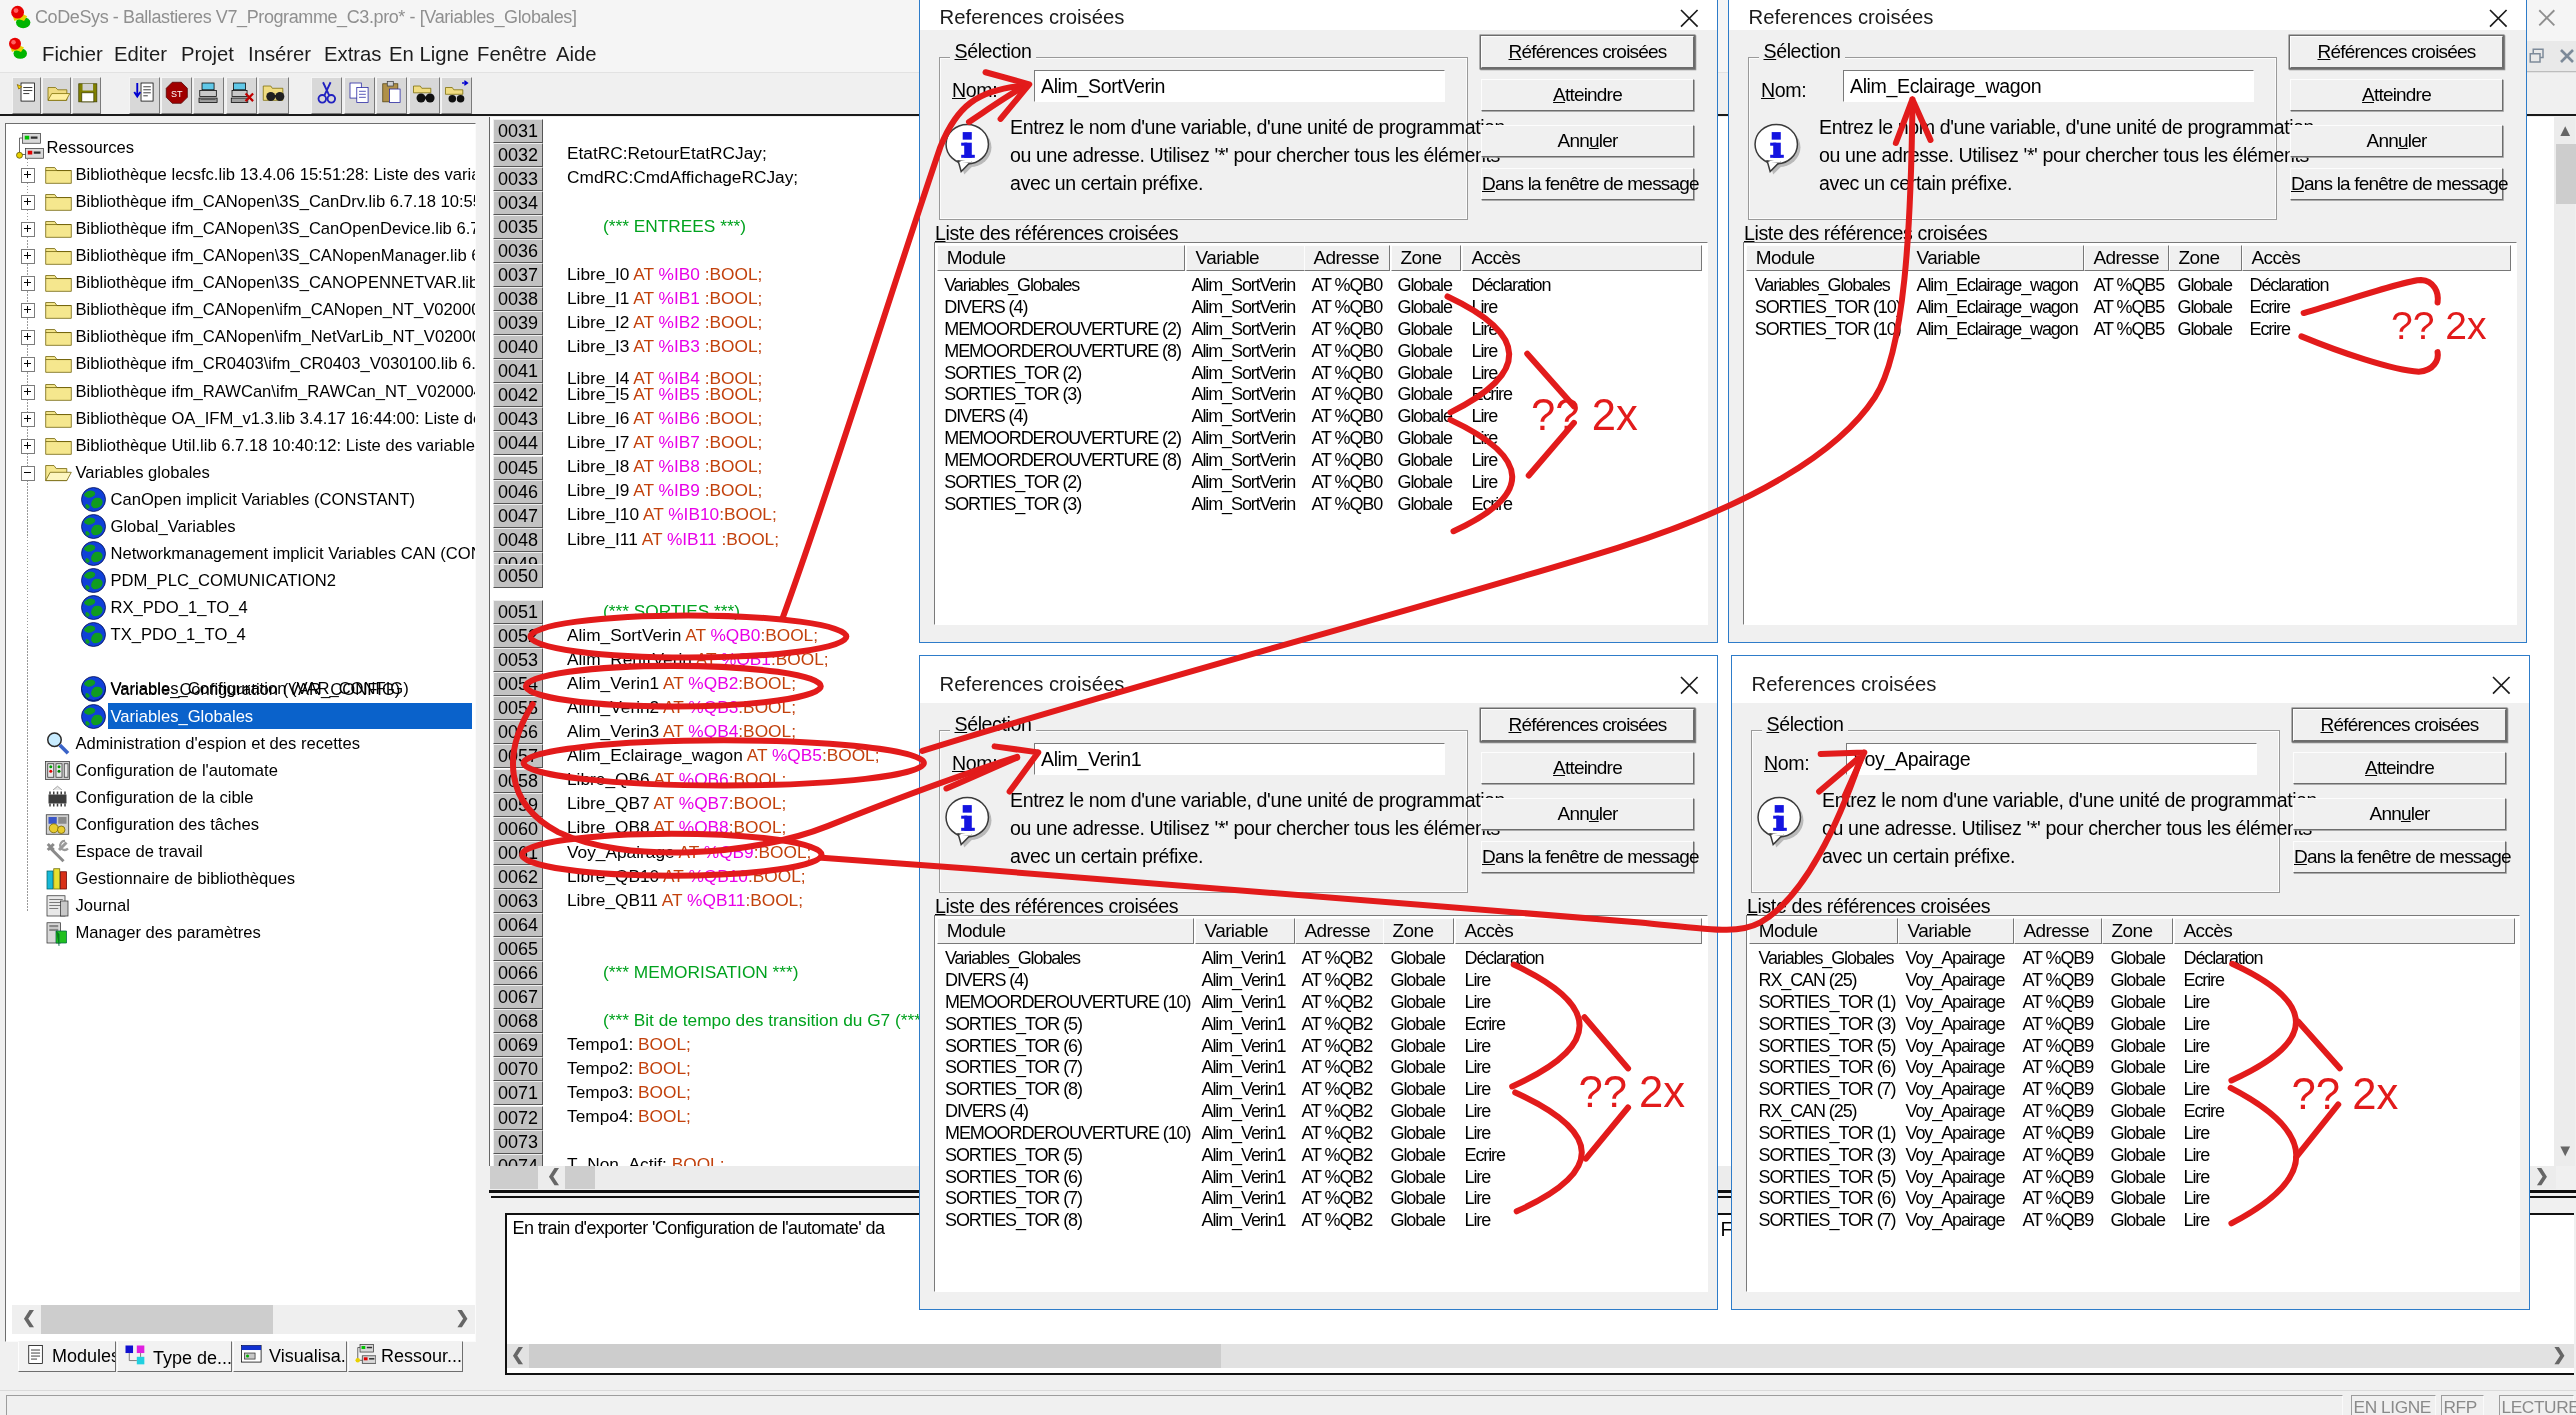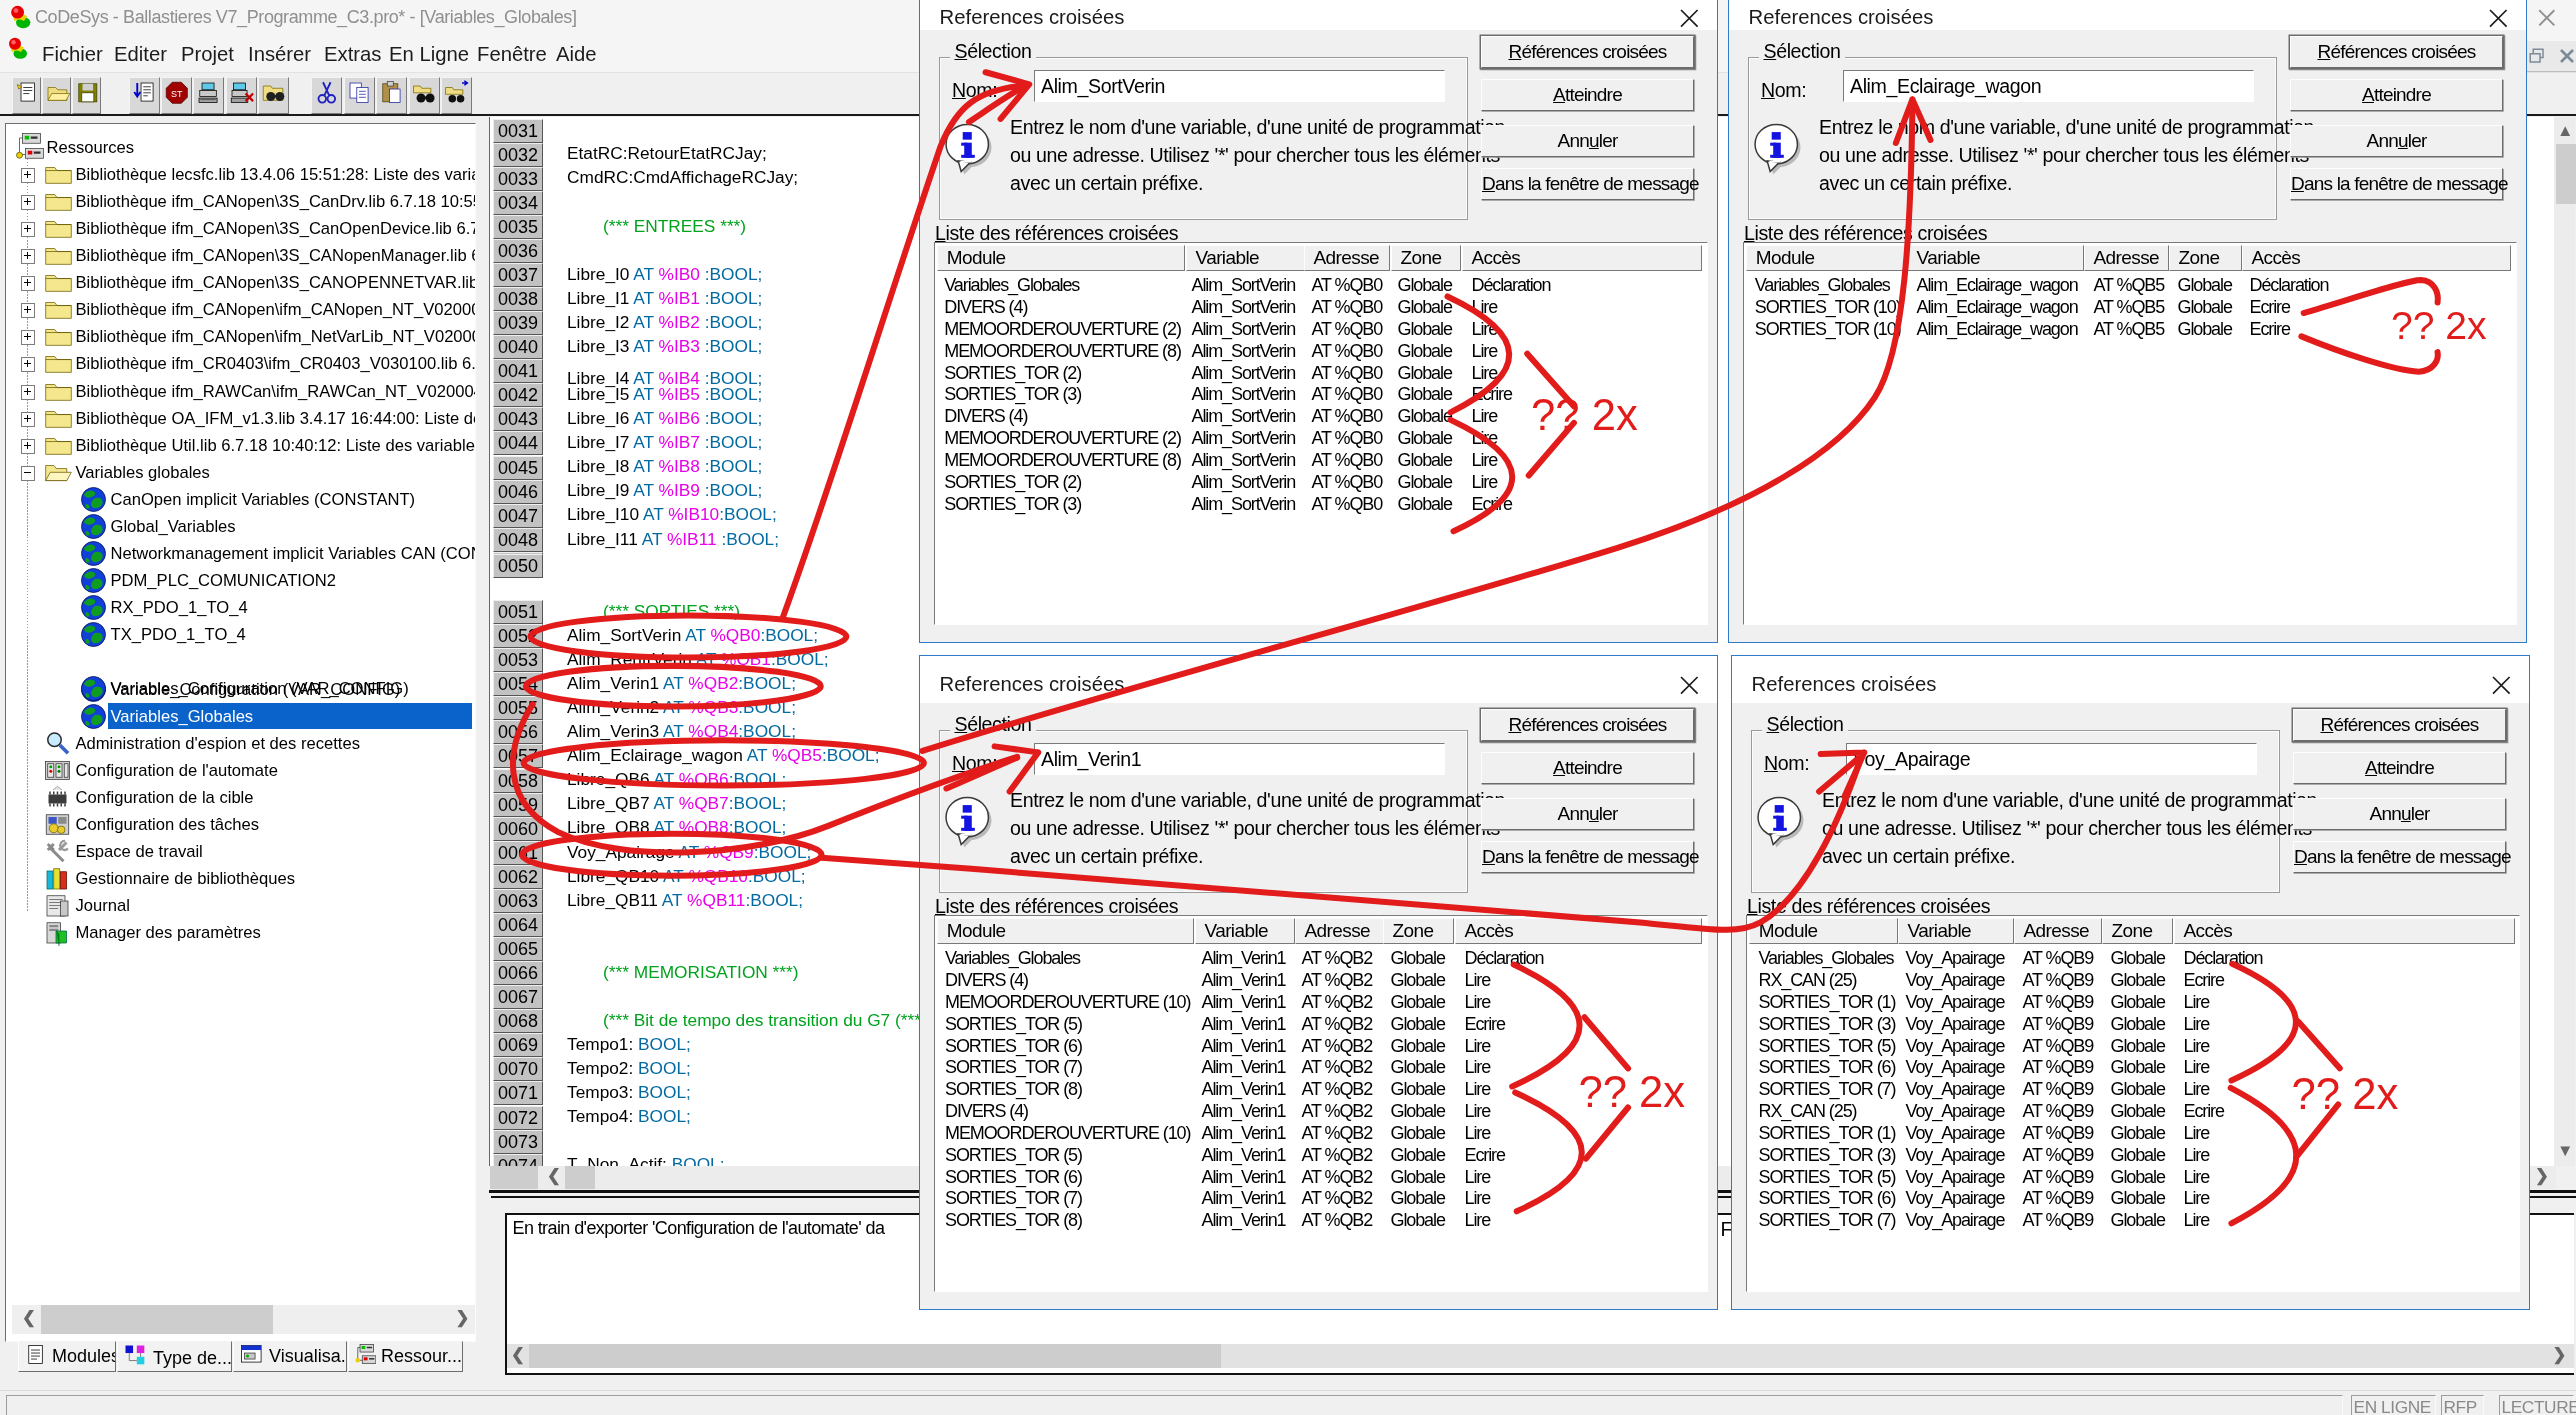--- a/index.html
+++ b/index.html
@@ -30,21 +30,21 @@
 .tab{position:absolute;top:1341px;height:29px;background:#f2f2f2;
  border:1.5px solid;border-color:#fdfdfd #6e6e6e #6e6e6e #fdfdfd;border-top:0.8px solid #f2f2f2;
  font-size:18px;color:#000;white-space:nowrap;overflow:hidden;}
 
 #editor{left:489px;top:117px;width:2066px;height:1049px;background:#fff;border-left:1.5px solid #666;}
 .gut{position:absolute;left:3px;width:48px;height:22px;background:#c2c2c2;
  border-top:0.8px solid #efefef;border-left:0.8px solid #efefef;
  border-bottom:0.8px solid #555;border-right:0.8px solid #555;
  font-size:18px;color:#000;text-align:center;line-height:22px;}
 .cl{position:absolute;font-size:17.3px;white-space:pre;color:#000;}
-.kb{color:#0369a1;} .km{color:#e800e8;} .kg{color:#00a21e;}
+.kb{color:#c2410c;} .km{color:#e800e8;} .kg{color:#00a21e;}
 
 .sbtrack{position:absolute;background:#ececec;}
 .sbthumb{position:absolute;background:#cdcdcd;}
 .arr{position:absolute;color:#666;font-size:16.6px;line-height:16.6px;font-weight:bold;}
 
 #msgwin{left:491px;top:1196px;width:2085px;height:188px;background:#f0f0f0;border-top:2.3px solid #111;}
 #msgbox{position:absolute;left:13.5px;top:15px;width:2067px;height:158px;background:#fff;
  border:2.3px solid #111;border-right:none;}
 
 #statusbar{left:0;top:1390px;width:2576px;height:25.6px;background:#f0f0f0;border-top:1.5px solid #dadada;}
@@ -547,21 +547,21 @@
 <div class="cl" style="left:77px;top:315px"><span>Libre_I7 </span><span class="kb">AT </span><span class="km">%IB7</span><span class="kb"> :BOOL;</span></div>
 <div class="gut" style="top:339px">0045</div>
 <div class="cl" style="left:77px;top:339px"><span>Libre_I8 </span><span class="kb">AT </span><span class="km">%IB8</span><span class="kb"> :BOOL;</span></div>
 <div class="gut" style="top:363px">0046</div>
 <div class="cl" style="left:77px;top:363px"><span>Libre_I9 </span><span class="kb">AT </span><span class="km">%IB9</span><span class="kb"> :BOOL;</span></div>
 <div class="gut" style="top:387px">0047</div>
 <div class="cl" style="left:77px;top:387px"><span>Libre_I10 </span><span class="kb">AT </span><span class="km">%IB10</span><span class="kb">:BOOL;</span></div>
 <div class="gut" style="top:411px">0048</div>
 <div class="cl" style="left:77px;top:412px"><span>Libre_I11 </span><span class="kb">AT </span><span class="km">%IB11</span><span class="kb"> :BOOL;</span></div>
 <div class="gut" style="top:435px">0049</div>
-<div class="gut" style="top:437px">0050</div>
+<div class="gut" style="top:447px">0050</div>
 <div class="gut" style="top:483px">0051</div>
 <div class="cl" style="left:113px;top:484px"><span class="kg">(*** SORTIES ***)</span></div>
 <div class="gut" style="top:507px">0052</div>
 <div class="cl" style="left:77px;top:508px"><span>Alim_SortVerin </span><span class="kb">AT </span><span class="km">%QB0</span><span class="kb">:BOOL;</span></div>
 <div class="gut" style="top:531px">0053</div>
 <div class="cl" style="left:77px;top:532px"><span>Alim_RentrVerin </span><span class="kb">AT </span><span class="km">%QB1</span><span class="kb">:BOOL;</span></div>
 <div class="gut" style="top:555px">0054</div>
 <div class="cl" style="left:77px;top:556px"><span>Alim_Verin1 </span><span class="kb">AT </span><span class="km">%QB2</span><span class="kb">:BOOL;</span></div>
 <div class="gut" style="top:579px">0055</div>
 <div class="cl" style="left:77px;top:580px"><span>Alim_Verin2 </span><span class="kb">AT </span><span class="km">%QB3</span><span class="kb">:BOOL;</span></div>

